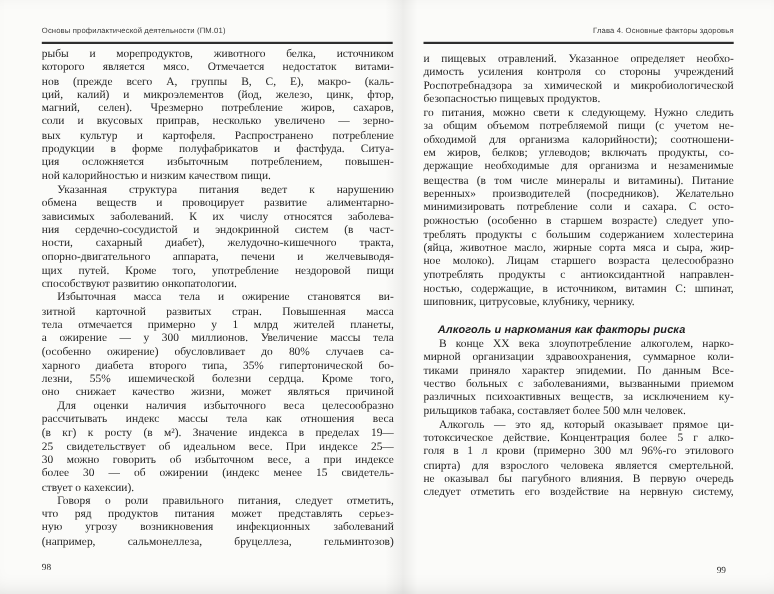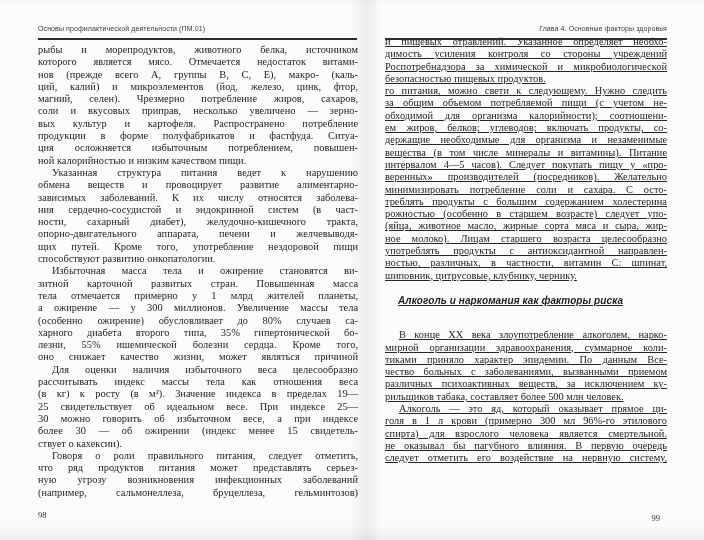--- a/index.html
+++ b/index.html
@@ -42,28 +42,28 @@
   }
   .rule-left  { left: 38px; width: 319px; }
   .rule-right { left: 20px; width: 282px; }
 
   .body-text {
     position: absolute;
     font-size: 10.4px; line-height: 12.3px;
     color: #262626;
   }
   .bt-left  { left: 38px; top: 44px; width: 320px; }
-  .bt-right { left: 20px; top: 36px; width: 282px; text-decoration: underline; }
+  .bt-right { left: 20px; top: 48px; width: 282px; }
 
   .line { text-align: justify; text-align-last: justify; }
   .line.end { text-align-last: left; }
   .line.indent { text-indent: 14px; }
 
   .section-heading {
-    margin: 13px 0 22px 0; padding-left: 13px;
+    margin: 13px 0 0 0; padding-left: 13px;
     font-family: "Liberation Sans", sans-serif;
     font-size: 10px; font-weight: bold; font-style: italic;
     color: #1e1e1e; letter-spacing: 0.1px;
   }
 
   .page-number {
     position: absolute;
     font-size: 8.5px; color: #2c2c2c;
     font-family: "Liberation Serif", serif;
   }
@@ -128,40 +128,40 @@
           <div class="line">и пищевых отравлений. Указанное определяет необхо-</div>
           <div class="line">димость усиления контроля со стороны учреждений</div>
           <div class="line">Роспотребнадзора за химической и микробиологической</div>
           <div class="line end">безопасностью пищевых продуктов.</div>
           <div class="line">го питания, можно свети к следующему. Нужно следить</div>
           <div class="line">за общим объемом потребляемой пищи (с учетом не-</div>
           <div class="line">обходимой для организма калорийности); соотношени-</div>
           <div class="line">ем жиров, белков; углеводов; включать продукты, со-</div>
           <div class="line">держащие необходимые для организма и незаменимые</div>
           <div class="line">вещества (в том числе минералы и витамины). Питание</div>
-          <div class="line">интервалом 4—5 часов). Следует покупать пищу у «про-</div>
           <div class="line">веренных» производителей (посредников). Желательно</div>
           <div class="line">минимизировать потребление соли и сахара. С осто-</div>
+          <div class="line">рожностью (особенно в старшем возрасте) следует упо-</div>
           <div class="line">треблять продукты с большим содержанием холестерина</div>
-          <div class="line">рожностью (особенно в старшем возрасте) следует упо-</div>
           <div class="line">(яйца, животное масло, жирные сорта мяса и сыра, жир-</div>
           <div class="line">ное молоко). Лицам старшего возраста целесообразно</div>
           <div class="line">употреблять продукты с антиоксидантной направлен-</div>
-          <div class="line">ностью, различных, в частности, витамин С: шпинат,</div>
+          <div class="line">ностью, содержащие, в источником, витамин С: шпинат,</div>
           <div class="line end">шиповник, цитрусовые, клубнику, чернику.</div>
         </div>
       <h2 class="section-heading">Алкоголь и наркомания как факторы риска</h2>
       <div>
           <div class="line indent">В конце XX века злоупотребление алкоголем, нарко-</div>
           <div class="line">мирной организации здравоохранения, суммарное коли-</div>
           <div class="line">тиками приняло характер эпидемии. По данным Все-</div>
           <div class="line">чество больных с заболеваниями, вызванными приемом</div>
           <div class="line">различных психоактивных веществ, за исключением ку-</div>
           <div class="line end">рильщиков табака, составляет более 500 млн человек.</div>
           <div class="line indent">Алкоголь — это яд, который оказывает прямое ци-</div>
+          <div class="line">тотоксическое действие. Концентрация более 5 г алко-</div>
           <div class="line">голя в 1 л крови (примерно 300 мл 96%-го этилового</div>
           <div class="line">спирта) для взрослого человека является смертельной.</div>
           <div class="line">не оказывал бы пагубного влияния. В первую очередь</div>
           <div class="line">следует отметить его воздействие на нервную систему,</div>
         </div>
     </div>
     <div class="page-number pn-right">99</div>
   </section>
 
   <div class="gutter"></div>

